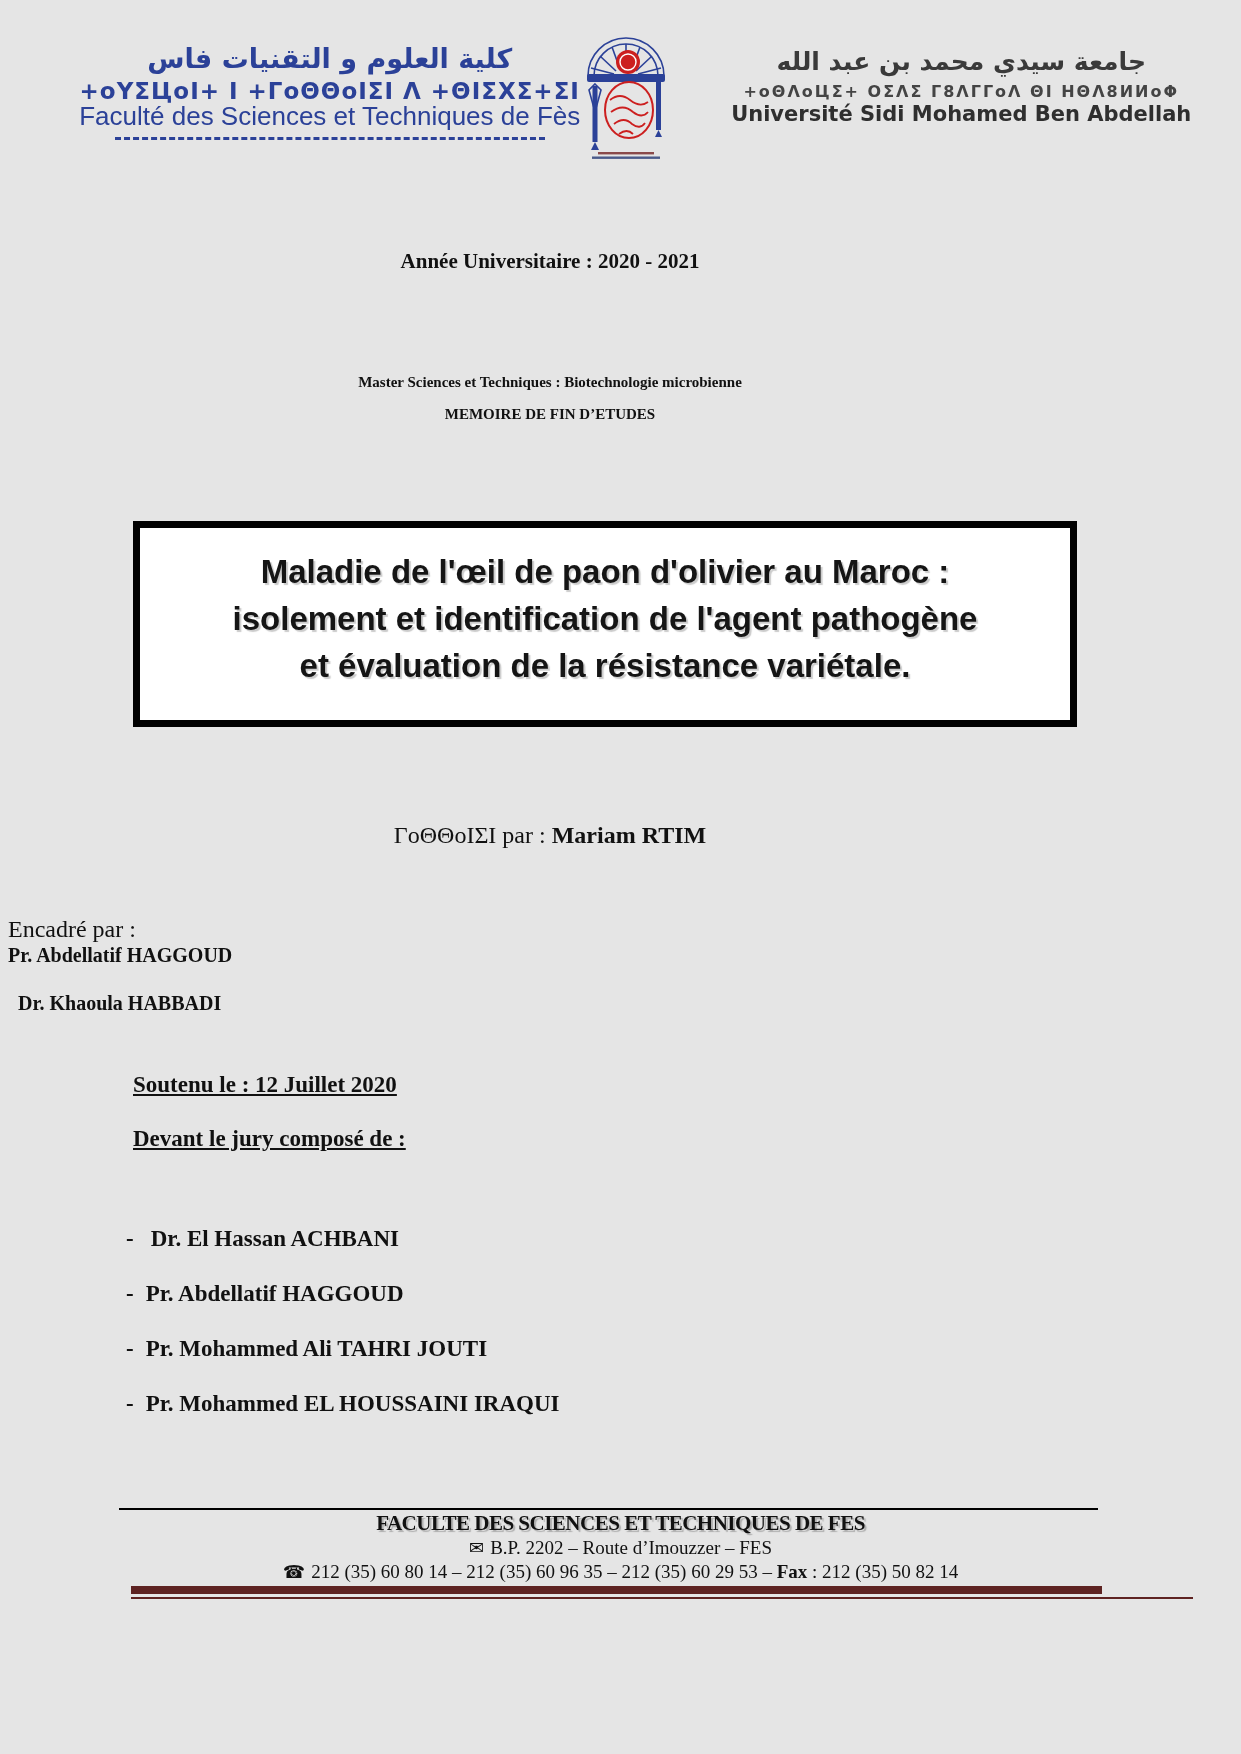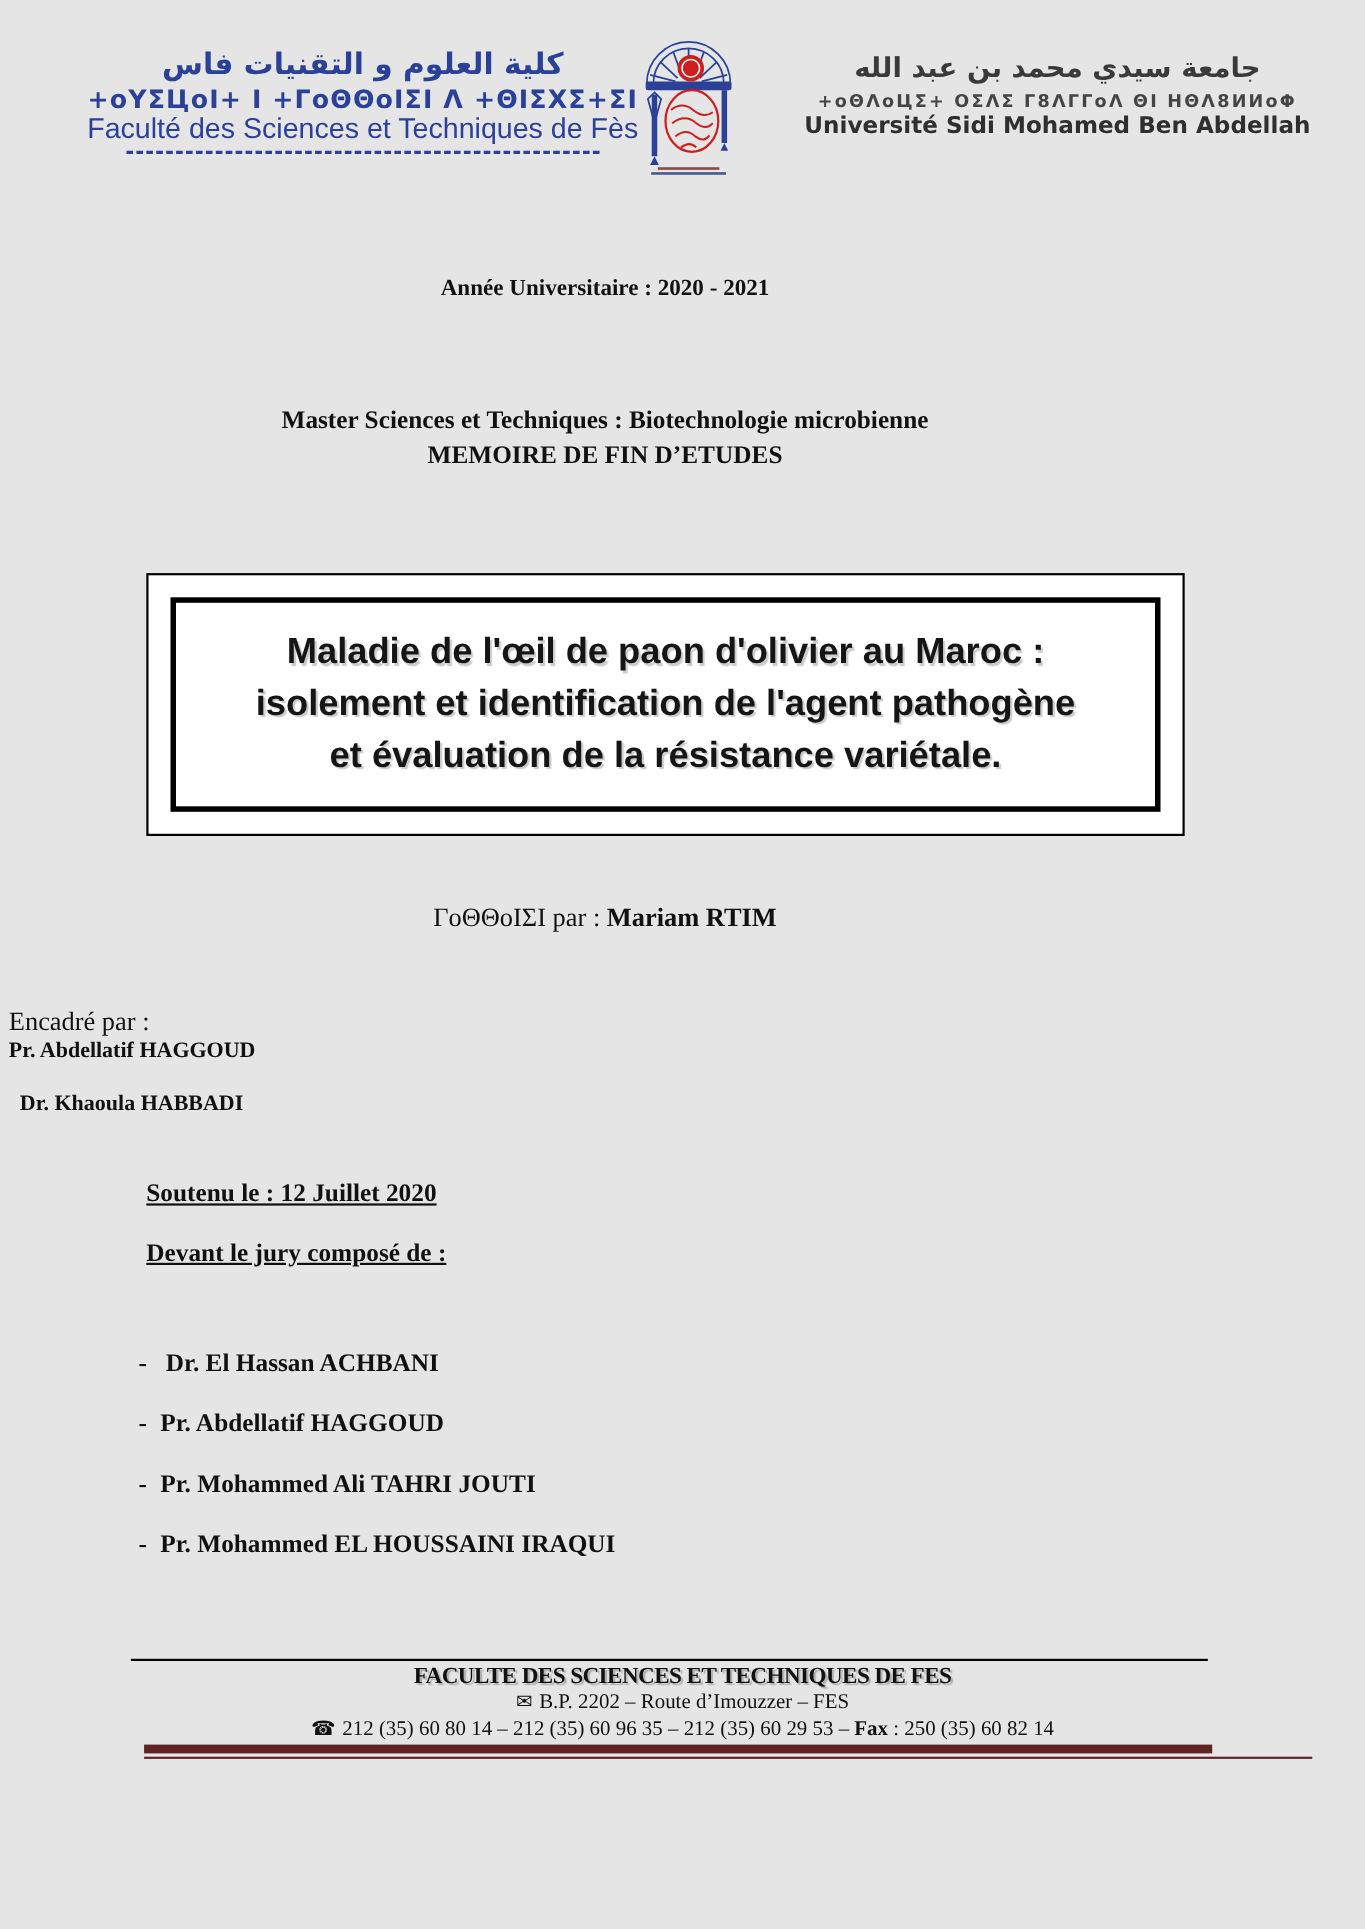--- a/index.html
+++ b/index.html
@@ -23,26 +23,26 @@
   .hdr-left .latin   { font-family:"Liberation Sans", sans-serif; font-size:26px; font-weight:normal; line-height:28px; }
   .hdr-left .dashes  { border-bottom:3px dashed #2b4198; width:430px; margin:7px auto 0 auto; }
   .hdr-right .arabic { font-family:"DejaVu Sans", sans-serif; font-size:25px; font-weight:bold; direction:rtl; line-height:32px; }
   .hdr-right .tif    { font-family:"DejaVu Sans", sans-serif; font-size:16px; font-weight:bold; letter-spacing:2px; line-height:21px; margin-top:3px; color:#444; }
   .hdr-right .latin  { font-family:"DejaVu Sans", sans-serif; font-size:21px; font-weight:bold; line-height:25px; color:#2f2f2f; }
   .logo { width:96px; height:138px; flex:0 0 auto; margin-left:-12px; }
 
   
   .cwrap { position:absolute; left:0; width:1100px; text-align:center; }
   .annee   { top:249px; font-size:21px; font-weight:bold; }
-  .program { top:366px; font-size:23px; font-weight:bold; line-height:32px; }
+  .program { top:366px; font-size:15px; font-weight:bold; line-height:32px; }
 
   
   .titlebox-outer {
-    position:absolute; top:521px; left:133px; width:944px; height:239px;
-    border:2px solid #000; padding:20px; background:#fff;
+    position:absolute; top:521px; left:133px; width:944px; height:206px;
+    border:2px solid #000; padding:0; background:#fff;
   }
   .titlebox-inner {
     width:100%; height:100%;
     border:5px solid #000;
     padding-top:20px;
     text-align:center;
   }
   .titlebox-inner .tline {
     font-family:"Liberation Sans", sans-serif;
     font-weight:bold; font-size:33px; line-height:47px; color:#151515;
@@ -185,19 +185,19 @@
     </li>
   </ul>
 
   <div class="footer">
     <div class="rule"></div>
     <div class="faculty">FACULTE DES SCIENCES ET TECHNIQUES DE FES</div>
     <div class="addr">
       <span class="icon">✉</span><span>B.P. 2202 – Route d’Imouzzer – FES</span>
     </div>
     <div class="phone">
-      <span class="icon">☎</span><span>212 (35) 60 80 14 – 212 (35) 60 96 35 – 212 (35) 60 29 53 – </span><span class="fax">Fax</span><span> : 250 (35) 60 82 14</span>
+      <span class="icon">☎</span><span>212 (35) 60 80 14 – 212 (35) 60 96 35 – 212 (35) 60 29 53 – </span><span class="fax">Fax</span><span> : 212 (35) 50 82 14</span>
     </div>
     <div class="bar-thick"></div>
     <div class="bar-thin"></div>
   </div>
 
 </div>
 
 </body></html>

